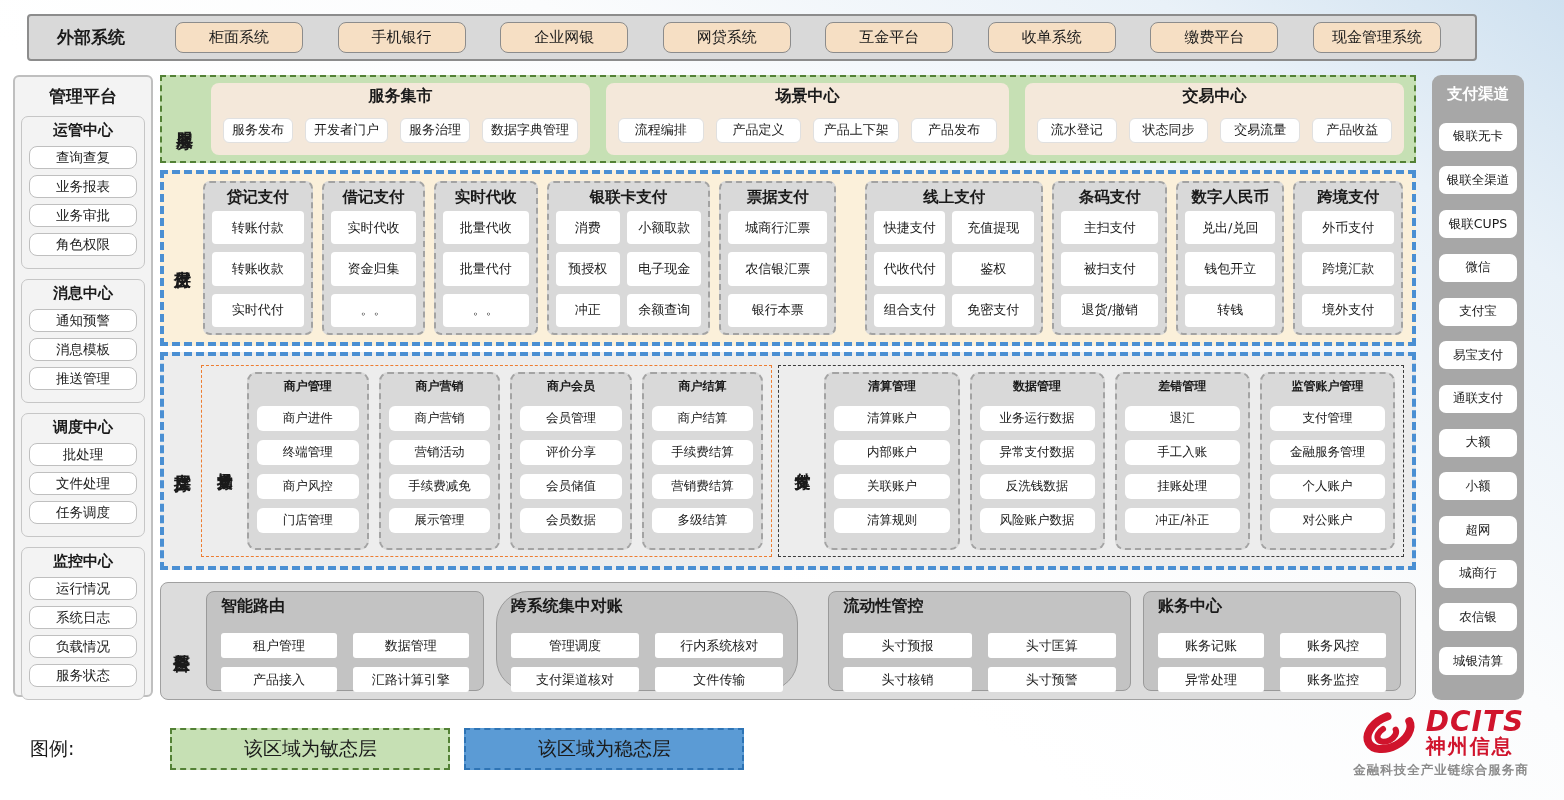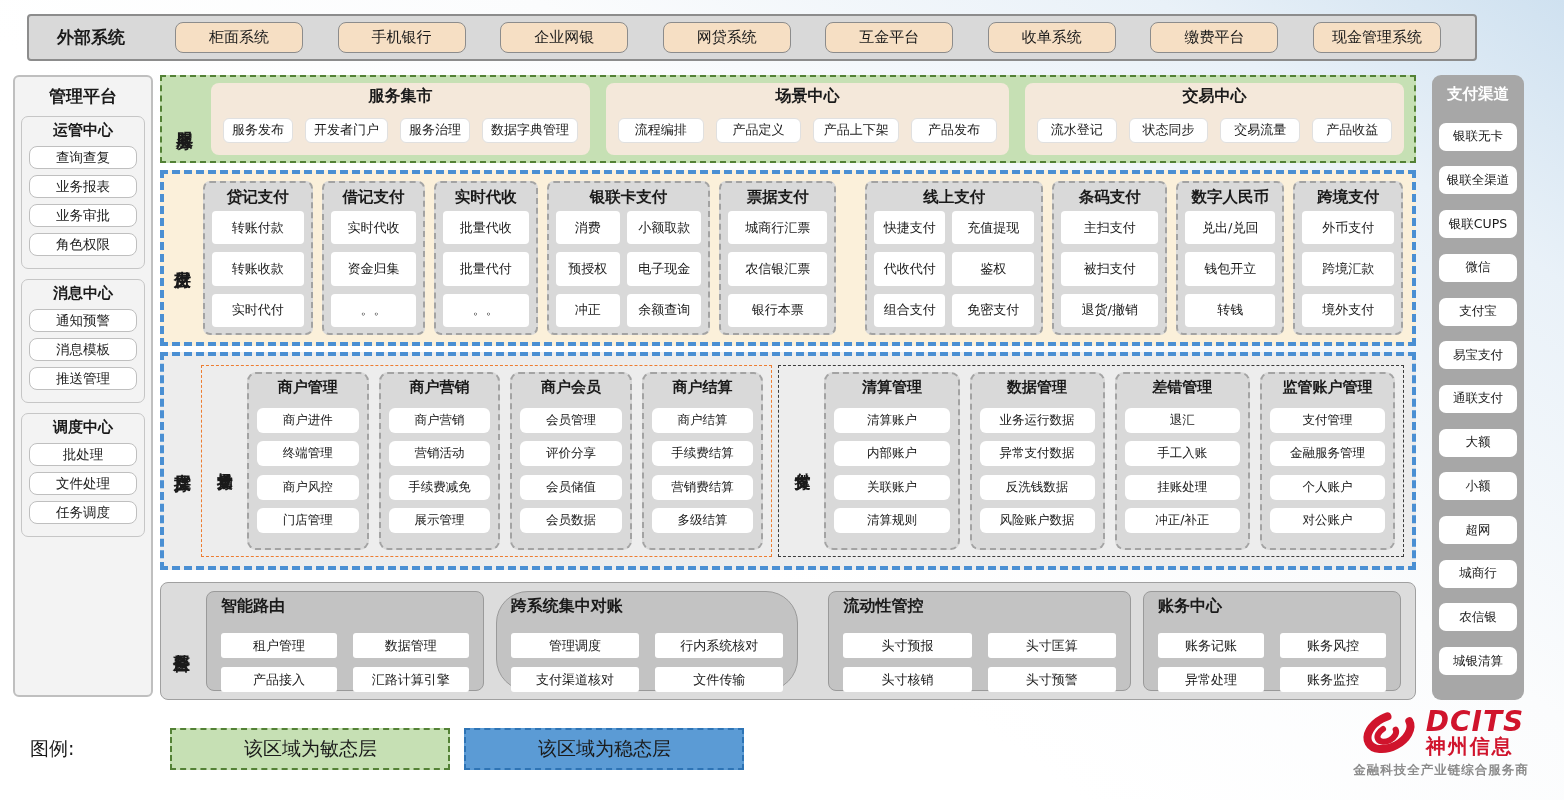--- a/index.html
+++ b/index.html
@@ -51,21 +51,21 @@
   .support-layer { position:absolute; left:160px; top:352px; width:1256px; height:218px;
                    background:#ededed; border:4px dashed #4a8fd3; display:flex; padding:9px 8px; gap:6px; }
   .sub-region { display:flex; padding:6px 8px; gap:8px; height:100%; }
   .sub-region.orange { border:1.5px dashed #ed7d31; flex:1.02; }
   .sub-region.dark   { border:1.5px dashed #3b3b3b; flex:1.12; }
   .sub-vlabel { writing-mode:vertical-rl; text-orientation:upright; font-weight:bold; font-size:15.5px;
                 display:flex; align-items:center; justify-content:center; flex:none; padding:0 4px; }
   .sub-groups { flex:1; display:flex; justify-content:space-evenly; gap:10px; }
   .sup-group { background:#d9d9d9; border:2px dashed #a3a3a3; border-radius:9px; padding:4px 8px 6px;
                display:flex; flex-direction:column; flex:1; max-width:160px; }
-  .sup-title { text-align:center; font-weight:bold; font-size:15px; margin-bottom:2px; white-space:nowrap; }
+  .sup-title { text-align:center; font-weight:bold; font-size:12px; margin-bottom:2px; white-space:nowrap; }
   .sup-items { flex:1; display:flex; flex-direction:column; justify-content:space-evenly; }
   .sup-items .white-btn { flex:none; height:25px; border:none; white-space:nowrap; padding:0 5px; font-size:12.5px; }
 
   
   .integration-layer { position:absolute; left:160px; top:582px; width:1256px; height:118px;
                        background:#dcdcdc; border:1.5px solid #a0a0a0; border-radius:8px;
                        display:flex; padding:8px 14px 8px 10px; gap:12px; }
   .int-groups { flex:1; display:flex; gap:12px; }
   .int-group { background:#c3c3c3; border:1px solid #9a9a9a; border-radius:8px; padding:2px 14px 8px;
                display:flex; flex-direction:column; }
@@ -132,20 +132,27 @@
           <div class="side-group-title">消息中心</div>
           <div class="side-btn">通知预警</div>
           <div class="side-btn">消息模板</div>
           <div class="side-btn">推送管理</div>
         </div>
         <div class="side-group">
           <div class="side-group-title">调度中心</div>
           <div class="side-btn">批处理</div>
           <div class="side-btn">文件处理</div>
           <div class="side-btn">任务调度</div>
+        </div>
+        <div class="side-group">
+          <div class="side-group-title">监控中心</div>
+          <div class="side-btn">运行情况</div>
+          <div class="side-btn">系统日志</div>
+          <div class="side-btn">负载情况</div>
+          <div class="side-btn">服务状态</div>
         </div>
       </div>
   </div>
 
   <div class="service-layer">
     <div class="vlabel">服务层</div>
     <div class="svc-groups">
         <div class="svc-group" style="flex: 1 1 0%;">
           <div class="svc-title">服务集市</div>
           <div class="svc-items">

